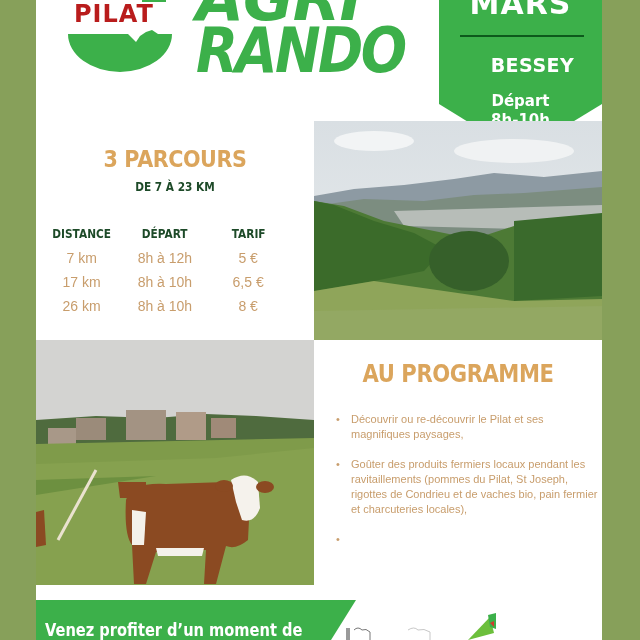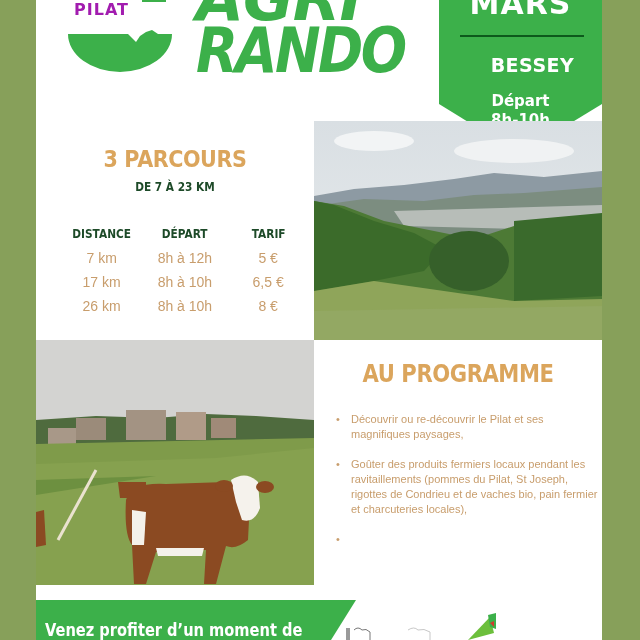--- a/index.html
+++ b/index.html
@@ -5,38 +5,38 @@
   * { box-sizing: border-box; margin: 0; padding: 0; }
   html, body { width: 640px; height: 640px; overflow: hidden; background: #87a05a; }
   body { position: relative; font-family: "Liberation Sans", sans-serif; }
 
   .border-left { position: absolute; left: 0; top: 0; width: 36px; height: 640px; background: #87a05a; }
   .border-right { position: absolute; left: 602px; top: 0; width: 38px; height: 640px; background: #87a05a; }
   .poster { position: absolute; left: 36px; top: 0; width: 566px; height: 640px; background: #ffffff; overflow: hidden; }
 
   
   .logo { position: absolute; left: 30px; top: -10px; width: 110px; height: 82px; }
-  .logo-text { position: absolute; left: 8px; top: 10px; font-family: "DejaVu Sans", sans-serif; font-weight: bold; font-size: 16px; color: #a21caf; letter-spacing: 1px; }
+  .logo-text { position: absolute; left: 8px; top: 10px; font-family: "DejaVu Sans", sans-serif; font-weight: bold; font-size: 24px; color: #b91c1c; letter-spacing: 1px; }
 
   
   .title-top { position: absolute; left: 160px; top: -32px; font-family: "DejaVu Sans", sans-serif; font-weight: bold; font-style: italic; font-size: 62px; color: #3cb04a; letter-spacing: -1px; line-height: 62px; }
   .title-main { position: absolute; left: 160px; top: 18px; font-family: "DejaVu Sans", sans-serif; font-weight: bold; font-style: italic; font-size: 62px; color: #3cb04a; letter-spacing: -3px; line-height: 66px; transform: scaleX(0.88); transform-origin: left; }
 
   
   .banner { position: absolute; left: 403px; top: 0; width: 153px; height: 154px; }
   .banner svg { position: absolute; left: 0; top: 0; }
   .banner-month { position: absolute; left: 0; width: 163px; top: -14px; text-align: center; color: #fff; font-family: "DejaVu Sans", sans-serif; font-weight: bold; font-size: 30px; letter-spacing: 1px; }
   .banner-rule { position: absolute; left: 21px; width: 124px; top: 35px; height: 2px; background: #0d5a1c; }
   .banner-place { position: absolute; left: 0; width: 163px; top: 54px; text-align: center; color: #fff; font-family: "DejaVu Sans", sans-serif; font-weight: bold; font-size: 19px; letter-spacing: 0.5px; margin-left: 12px; }
   .banner-depart { position: absolute; left: 0; width: 163px; top: 92px; text-align: center; color: #fff; font-family: "DejaVu Sans", sans-serif; font-weight: bold; font-size: 15px; line-height: 19px; }
 
   
   .parcours-title { position: absolute; left: 0; width: 278px; top: 146px; text-align: center; color: #dba55c; font-family: "DejaVu Sans", sans-serif; font-weight: bold; font-size: 23px; letter-spacing: -0.5px; transform: scaleX(0.9); }
   .parcours-sub { position: absolute; left: 0; width: 278px; top: 180px; text-align: center; color: #1d4a28; font-family: "DejaVu Sans", sans-serif; font-weight: bold; font-size: 12px; transform: scaleX(0.88); }
-  .table { position: absolute; left: 24px; top: 222px; width: 250px; }
+  .table { position: absolute; left: 4px; top: 222px; width: 250px; }
   .trow { display: flex; height: 24px; align-items: center; }
   .tcell { width: 33.3%; text-align: center; font-size: 14px; color: #c89d6c; }
   .thead .tcell { color: #1d4a28; font-family: "DejaVu Sans", sans-serif; font-weight: bold; font-size: 12px; transform: scaleX(0.88); }
 
   
   .photo-landscape { position: absolute; left: 278px; top: 121px; width: 288px; height: 219px; overflow: hidden; }
   .photo-cow { position: absolute; left: 0; top: 340px; width: 278px; height: 245px; overflow: hidden; }
 
   
   .prog-title { position: absolute; left: 278px; width: 288px; top: 360px; text-align: center; color: #dba55c; font-family: "DejaVu Sans", sans-serif; font-weight: bold; font-size: 24px; letter-spacing: -0.5px; transform: scaleX(0.88); }

